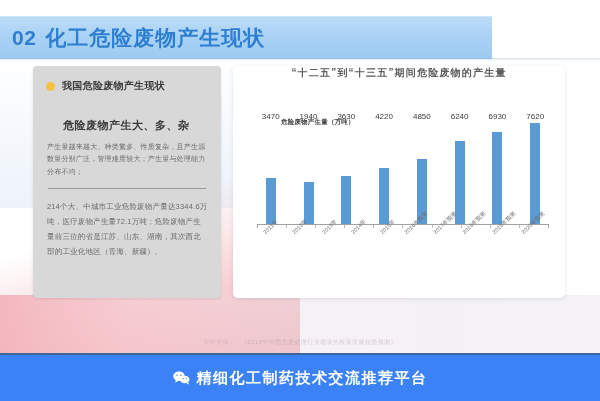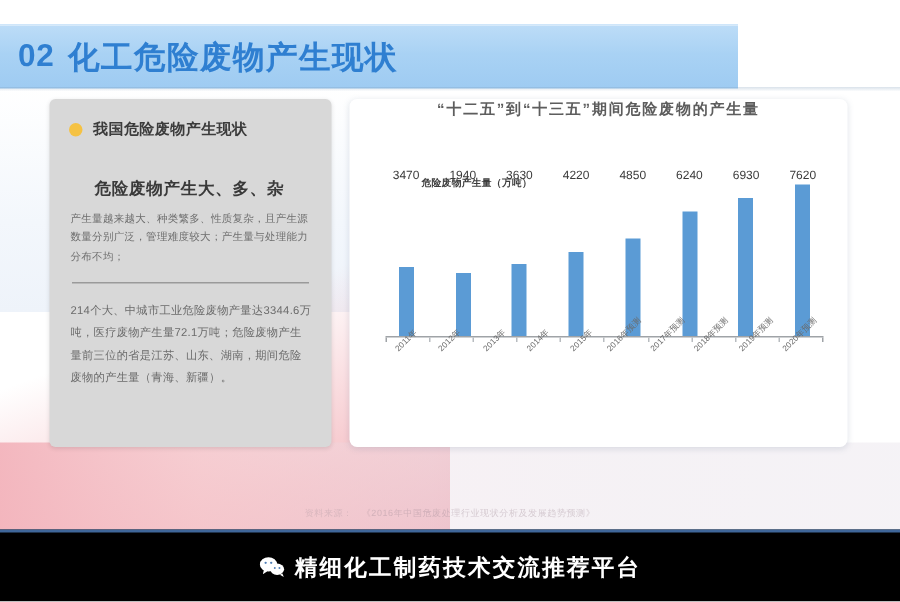--- a/index.html
+++ b/index.html
@@ -135,21 +135,21 @@
   .watermark{
     position:absolute;left:50%;transform:translateX(-50%);
     top:338px;font-size:6px;color:rgba(160,140,150,0.38);
     white-space:nowrap;letter-spacing:0.4px;
   }
   .wm-src{color:rgba(170,150,158,0.34);margin-right:6px;}
 
   
   .footer{
     position:absolute;left:0;bottom:0;width:600px;height:46px;
-    background:#000000;
+    background:#3b82f6;
     border-top:2px solid #3f6699;
     display:flex;align-items:center;justify-content:center;
   }
   .wechat{
     width:17px;height:14px;margin-right:7px;flex:0 0 auto;
   }
   .footer-text{
     font-size:15px;font-weight:700;color:#ffffff;letter-spacing:1.5px;
   }
 </style>
@@ -170,21 +170,21 @@
 
   <div class="left-panel">
     <div class="lp-inner">
       <div class="lp-head">
         <span class="dot"></span>
         <span class="lp-head-text">我国危险废物产生现状</span>
       </div>
       <div class="lp-sub">危险废物产生大、多、杂</div>
       <div class="lp-body">产生量越来越大、种类繁多、性质复杂，且产生源数量分别广泛，管理难度较大；产生量与处理能力分布不均；</div>
       <div class="lp-divider"></div>
-      <div class="lp-body2">214个大、中城市工业危险废物产量达3344.6万吨，医疗废物产生量72.1万吨；危险废物产生量前三位的省是江苏、山东、湖南，期间危险废物的产生量（青海、新疆）。</div>
+      <div class="lp-body2">214个大、中城市工业危险废物产量达3344.6万吨，医疗废物产生量72.1万吨；危险废物产生量前三位的省是江苏、山东、湖南，其次西北部的工业化地区（青海、新疆）。</div>
     </div>
   </div>
 
   <div class="chart-card">
     <div class="chart-title">“十二五”到“十三五”期间危险废物的产生量</div>
     <div class="axis-label">危险废物产生量（万吨）</div>
 
     <div class="plot">
       <div class="bars" id="bars">
           <div class="bar-col">

